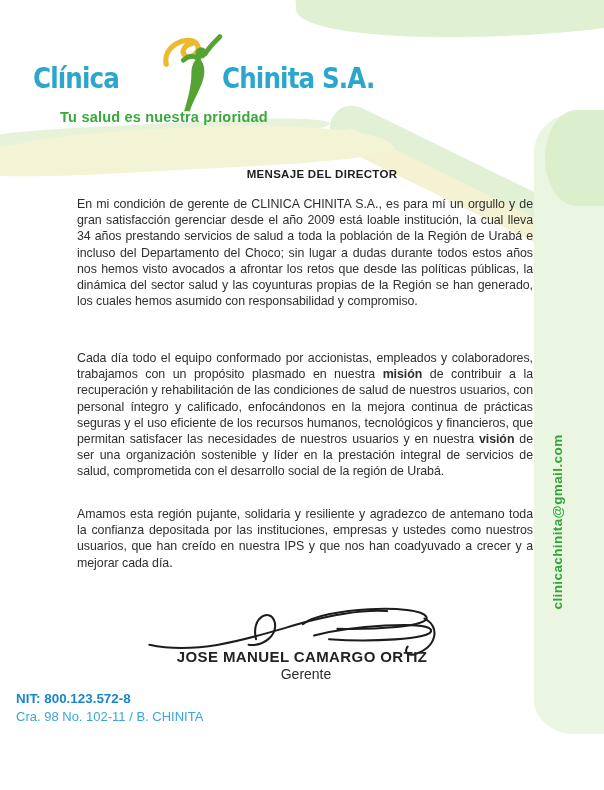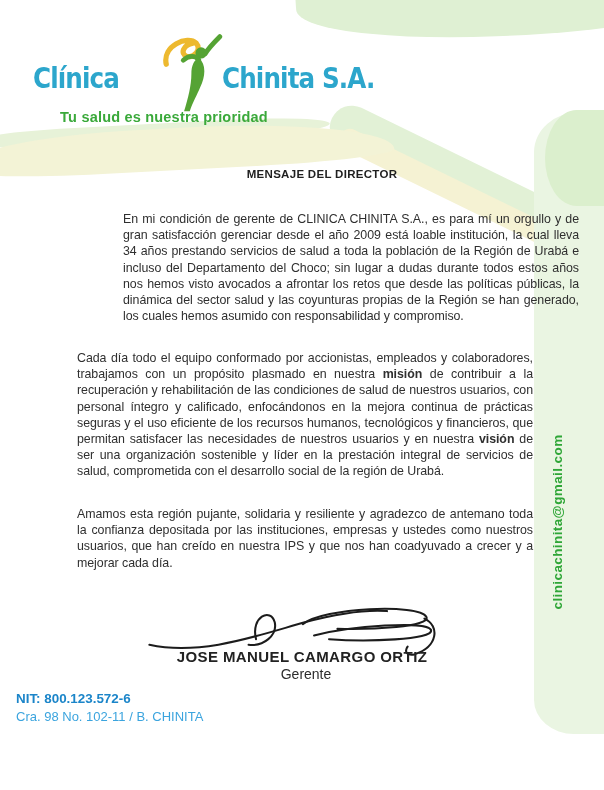--- a/index.html
+++ b/index.html
@@ -21,21 +21,21 @@
   
   .logo-word{position:absolute;font-family:"DejaVu Sans",sans-serif;font-weight:700;color:#2CA6CC;font-size:28px;letter-spacing:-1px;transform:scaleX(.88);transform-origin:left center;white-space:nowrap;}
   #logo-word-1{left:33px;top:62px;}
   #logo-word-2{left:222px;top:62px;}
   .logo-icon{position:absolute;left:163px;top:34px;}
   .tagline{position:absolute;left:34px;top:109px;width:260px;text-align:center;color:#3AA93A;font-size:14.5px;font-weight:600;letter-spacing:.2px;}
 
   
   .doc-title{position:absolute;top:168px;left:0;width:604px;text-align:center;font-size:11.5px;font-weight:700;color:#1f1f1f;letter-spacing:.3px;margin-left:20px;}
   .para{position:absolute;left:77px;width:456px;margin:0;text-align:justify;font-size:12.4px;line-height:16.2px;color:#2f2f2f;letter-spacing:-.05px;}
-  #paragraph-1{top:211px;margin-left:46px;}
+  #paragraph-1{top:196px;}
   #paragraph-2{top:350px;}
   #paragraph-3{top:506px;}
 
   
   .sig-svg{position:absolute;left:135px;top:598px;}
   .sig-name{position:absolute;top:648px;left:0;width:604px;text-align:center;font-size:15px;font-weight:700;color:#222;letter-spacing:.4px;}
   .sig-role{position:absolute;top:666px;left:4px;width:604px;text-align:center;font-size:14px;color:#2c2c2c;}
 
   
   .footer{position:absolute;left:16px;top:690px;line-height:17.5px;font-size:13px;color:#3BA4DE;}
@@ -86,19 +86,19 @@
       <path d="M118,44 C112,20 134,10 138,26 C141,40 126,52 110,50"></path>
       <path d="M168,28 C190,10 292,6 300,20 C306,31 240,34 205,33"></path>
       <path d="M180,40 C220,30 300,24 305,34 C309,45 235,47 196,44"></path>
       <path d="M298,22 C315,30 312,52 288,60 C280,62 276,58 280,52"></path>
     </g>
   </svg>
   <div class="sig-name">JOSE MANUEL CAMARGO ORTIZ</div>
   <div class="sig-role">Gerente</div>
 
   <div class="footer">
-    <div class="nit">NIT: 800.123.572-6</div>
+    <div class="nit">NIT: 800.123.572-8</div>
     <div class="addr">Cra. 98 No. 102-11 / B. CHINITA</div>
   </div>
 
   <div class="email-vertical">clinicachinita@gmail.com</div>
 
 </div>
 
 </body></html>

